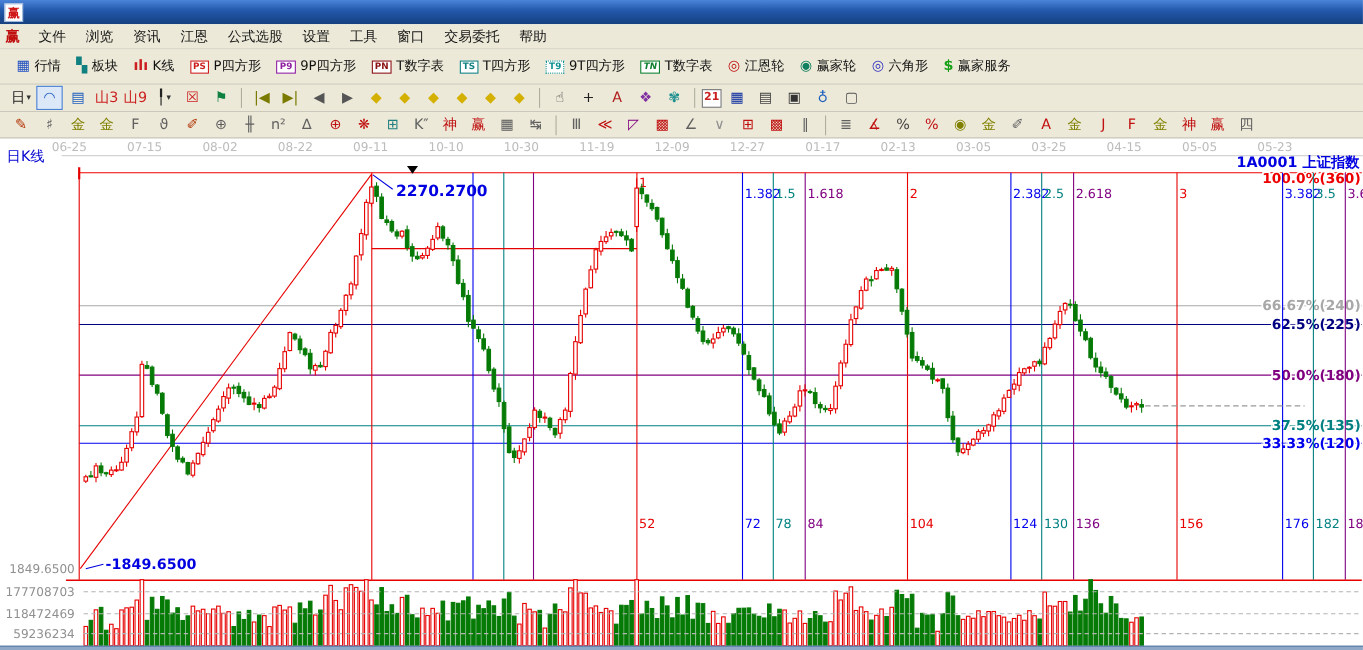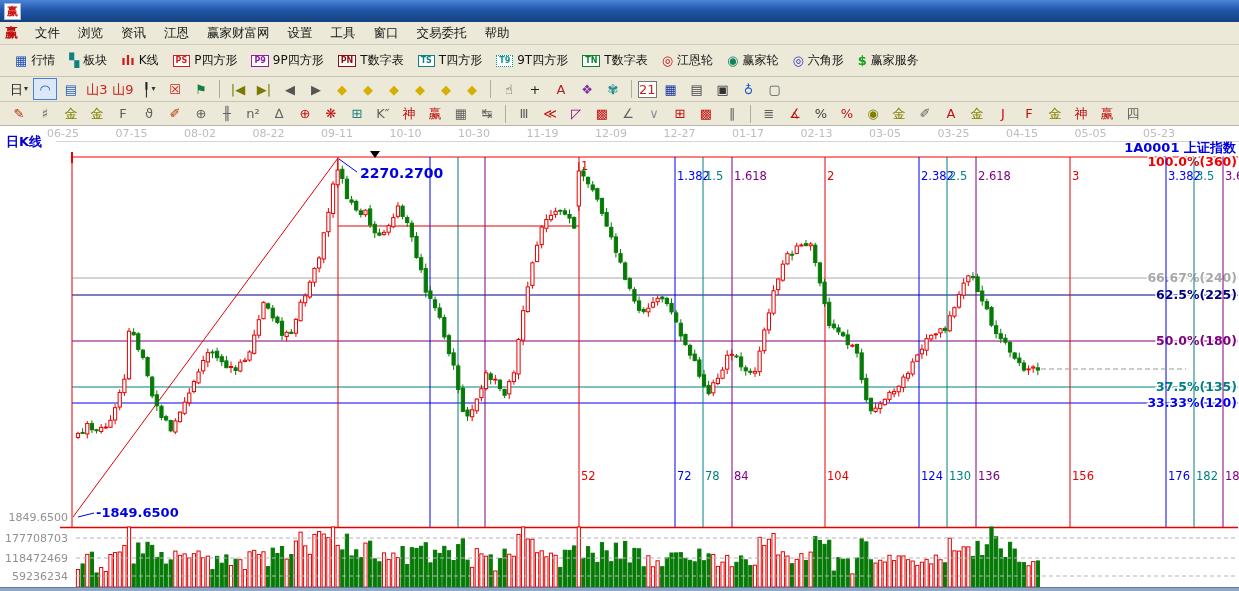--- a/index.html
+++ b/index.html
@@ -18,47 +18,47 @@
   .tb{position:absolute;left:0;width:100%;box-sizing:border-box;background:#ece9d8;display:flex;align-items:center;}
   #toolbar-main{top:45px;height:32px;border-bottom:1px solid #c8c5b8;padding-left:8px;}
   .tb1-item{display:flex;align-items:center;gap:4px;padding:3px 7px;font-size:12px;color:#111;white-space:nowrap;}
   .glyph-icon{font-size:13px;font-weight:bold;line-height:1;}
   .badge{font-size:8px;font-weight:bold;padding:1px 2px;border:1px solid;line-height:1;background:#fff;}
   #toolbar-tools{top:77px;height:25px;border-bottom:1px solid #c8c5b8;padding-left:6px;}
   #toolbar-draw{top:102px;height:24px;border-bottom:1px solid #b8b5a8;padding-left:6px;}
   .tbtn{min-width:22px;height:20px;display:flex;align-items:center;justify-content:center;
     font-size:13px;line-height:1;margin:0 1px;border:1px solid transparent;cursor:default;}
   .tbtn.active{border:1px solid #4a80d0;background:#dce8f8;}
-  .tbtn.boxed{border:1px solid #777;background:#fff;font-size:13px;font-weight:normal;min-width:16px;height:15px;}
+  .tbtn.boxed{border:1px solid #777;background:#fff;font-size:10px;font-weight:bold;min-width:16px;height:15px;}
   .dd{font-size:8px;color:#333;margin-left:1px;}
   .vsep{width:1px;height:18px;background:#b0ad9e;margin:0 5px;flex:0 0 auto;}
   .chart{position:absolute;left:0;top:126px;width:1239px;height:465px;background:#fff;}
   #ksvg{position:absolute;left:0;top:0;}
-  .kline-label{position:absolute;left:6px;top:7px;color:#0000d0;font-weight:bold;font-size:13px;}
+  .kline-label{position:absolute;left:6px;top:7px;color:#0000d0;font-weight:normal;font-size:13px;}
   .symbol-label{position:absolute;right:3px;top:13px;color:#0000e0;font-weight:bold;font-size:13px;}
   .watermark{position:absolute;right:8px;bottom:6px;color:#dd2b2b;
     font-family:"DejaVu Serif","Liberation Serif",serif;font-size:33px;font-weight:bold;letter-spacing:7px;}
   .bottom-strip{position:absolute;left:0;bottom:0;width:100%;height:3px;background:#8fa8c8;border-top:1px solid #5a7aa8;}
 </style>
 </head>
 <body>
 
 <div id="app">
   <div class="titlebar">
     <span class="logo">赢</span>
   </div>
 
   <div class="menubar">
     <span class="menu-logo">赢</span>
     <div id="menu-items" style="display:flex;">
         <span class="menu-item">文件</span>
         <span class="menu-item">浏览</span>
         <span class="menu-item">资讯</span>
         <span class="menu-item">江恩</span>
-        <span class="menu-item">赢家财富网</span>
+        <span class="menu-item">公式选股</span>
         <span class="menu-item">设置</span>
         <span class="menu-item">工具</span>
         <span class="menu-item">窗口</span>
         <span class="menu-item">交易委托</span>
         <span class="menu-item">帮助</span>
       </div>
   </div>
 
   <div class="tb" id="toolbar-main">
       <div class="tb1-item">
@@ -87,21 +87,21 @@
       </div>
       <div class="tb1-item">
         <span class="badge" style="color: rgb(16, 128, 128); border-color: rgb(16, 128, 128);">TS</span>
         <span class="tb1-label">T四方形</span>
       </div>
       <div class="tb1-item">
         <span class="badge" style="color: rgb(16, 144, 144); border-color: rgb(16, 144, 144); border-style: dotted;">T9</span>
         <span class="tb1-label">9T四方形</span>
       </div>
       <div class="tb1-item">
-        <span class="badge" style="color: rgb(16, 128, 48); border-color: rgb(16, 128, 48);">TN</span>
+        <span class="badge" style="color: rgb(16, 128, 48); border-color: rgb(16, 128, 48); font-style: italic;">TN</span>
         <span class="tb1-label">T数字表</span>
       </div>
       <div class="tb1-item">
         <span class="glyph-icon" style="color: rgb(192, 16, 16);">◎</span>
         <span class="tb1-label">江恩轮</span>
       </div>
       <div class="tb1-item">
         <span class="glyph-icon" style="color: rgb(16, 128, 96);">◉</span>
         <span class="tb1-label">赢家轮</span>
       </div>

